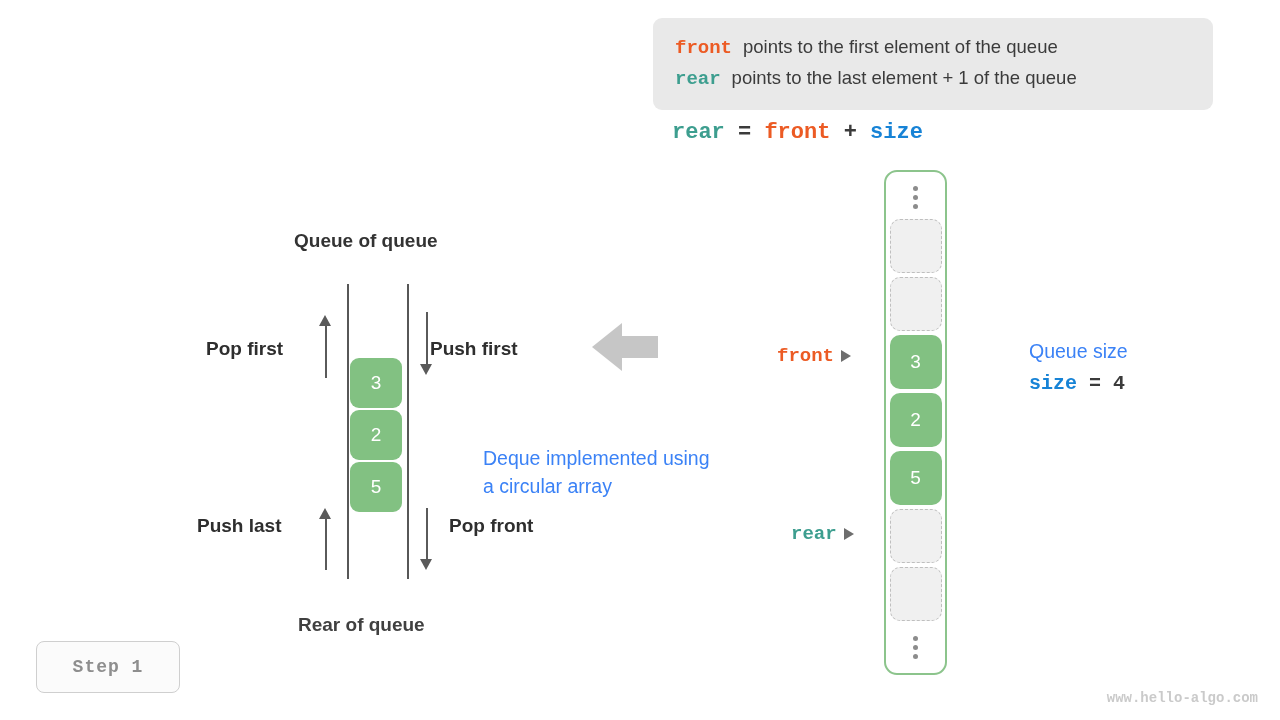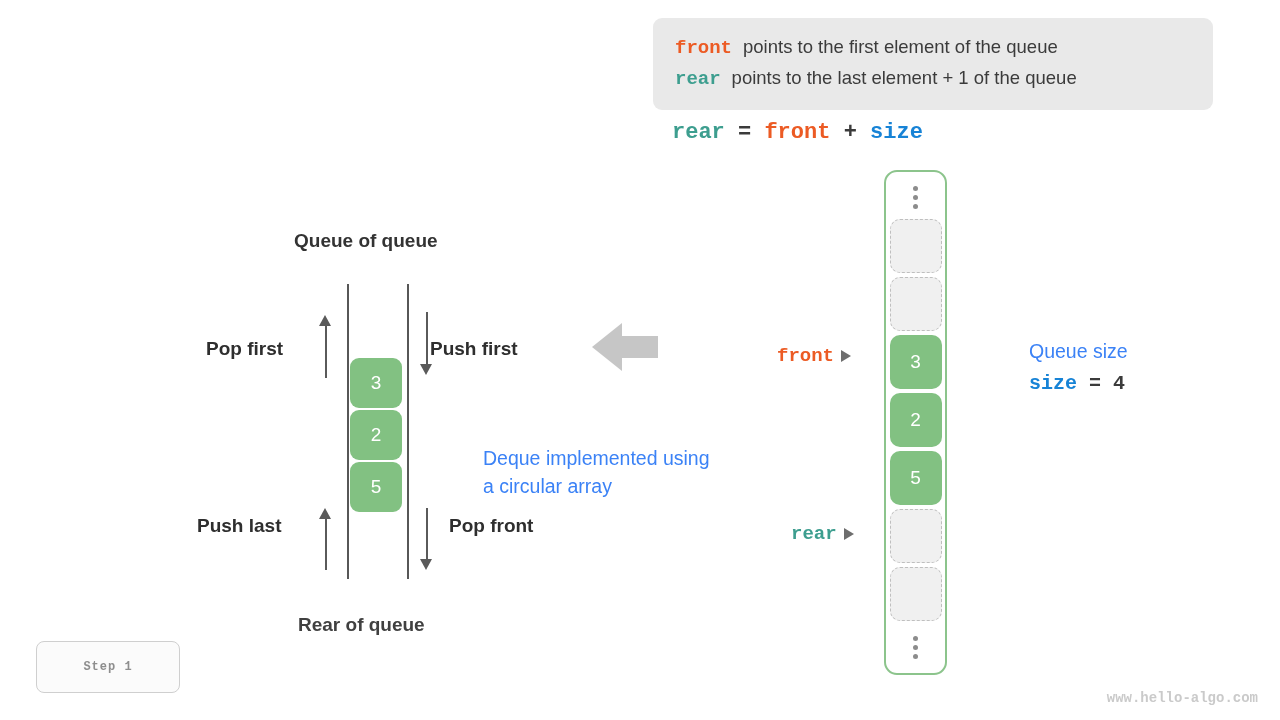--- a/index.html
+++ b/index.html
@@ -281,21 +281,21 @@
     height: 52px;
     box-sizing: border-box;
     border: 1.5px solid #cfcfcf;
     border-radius: 8px;
     background: #fbfbfb;
     display: flex;
     align-items: center;
     justify-content: center;
     font-family: "Liberation Mono", monospace;
     font-weight: bold;
-    font-size: 12px;
+    font-size: 18px;
     letter-spacing: 1px;
     color: #8e8e8e;
   }
   #watermark {
     position: absolute;
     right: 22px;
     bottom: 14px;
     font-family: "Liberation Mono", monospace;
     font-size: 14px;
     color: #cacaca;

